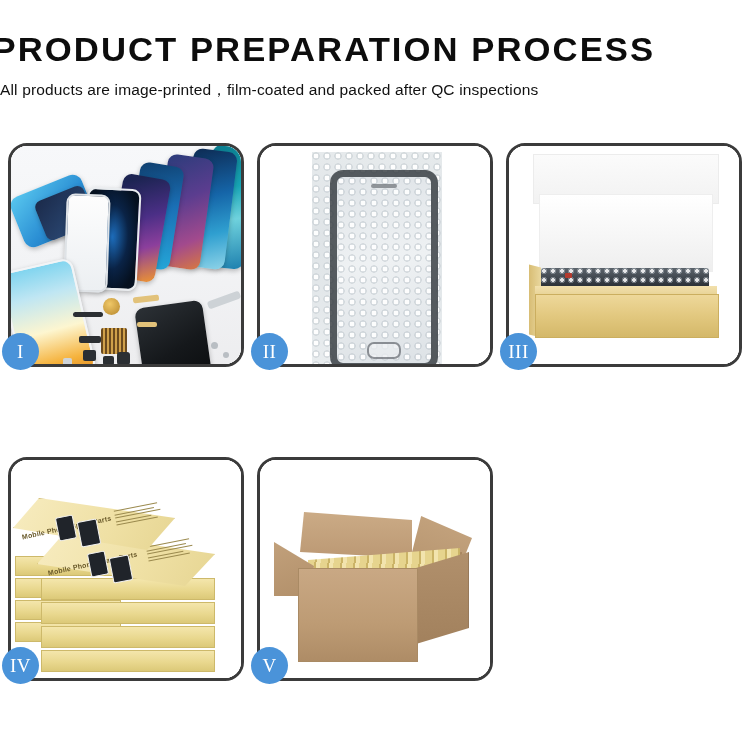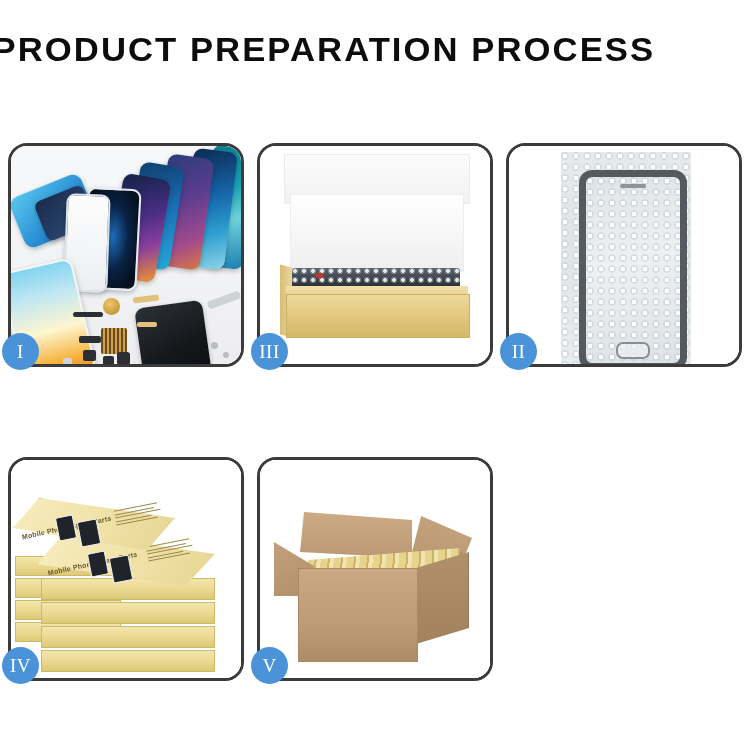--- a/index.html
+++ b/index.html
@@ -275,20 +275,21 @@
     position:absolute; left:14px; top:18px; width:200px; height:172px;
     background:linear-gradient(135deg,rgba(255,255,255,.42),rgba(255,255,255,0) 42%);
     pointer-events:none;
   }
 </style>
 </head>
 <body>
 
 <div class="header">
   <h1 class="page-title">PRODUCT PREPARATION PROCESS</h1>
+  <p class="page-subtitle">All products are image-printed，film-coated and packed after QC inspections</p>
 </div>
 
 <div class="grid">
 
   <div class="panel">
     <div class="panel-inner">
       <div class="scene-products">
         <div class="ph ph-blue-flat"></div>
         <div class="ph ph-blue-flat2"></div>
         <div class="ph ph-fan4"></div>
@@ -314,46 +315,46 @@
         <div class="chip" style="left:200px;top:196px;width:7px;height:7px;border-radius:50%;background:#b9bec3;"></div>
         <div class="chip" style="left:212px;top:206px;width:6px;height:6px;border-radius:50%;background:#b9bec3;"></div>
         <div class="chip" style="left:196px;top:150px;width:34px;height:8px;border-radius:3px;background:#cdd2d6;transform:rotate(-20deg);"></div>
       </div>
     </div>
     <div class="badge">I</div>
   </div>
 
   <div class="panel">
     <div class="panel-inner">
+      <div class="scene-bubble">
+        <div class="bubble-sheet">
+          <div class="glass-frame">
+            <div class="glass-ear"></div>
+            <div class="glass-home"></div>
+          </div>
+        </div>
+      </div>
+    </div>
+    <div class="badge">II</div>
+  </div>
+
+  <div class="panel">
+    <div class="panel-inner">
       <div class="scene-box3">
         <div class="b3-lidback"></div>
         <div class="b3-foam"></div>
         <div class="b3-screen">
           <div class="b3-dot" style="left:24px;top:5px;"></div>
         </div>
         <div class="b3-sideL"></div>
         <div class="b3-lip"></div>
         <div class="b3-front"></div>
       </div>
     </div>
     <div class="badge">III</div>
-  </div>
-
-  <div class="panel">
-    <div class="panel-inner">
-      <div class="scene-bubble">
-        <div class="bubble-sheet">
-          <div class="glass-frame">
-            <div class="glass-ear"></div>
-            <div class="glass-home"></div>
-          </div>
-        </div>
-      </div>
-    </div>
-    <div class="badge">II</div>
   </div>
 
   <div class="panel">
     <div class="panel-inner">
       <div class="scene-stack">
 
         <div class="sb" style="left:4px;top:96px;width:104px;height:18px;"></div>
         <div class="sb" style="left:4px;top:118px;width:104px;height:18px;"></div>
         <div class="sb" style="left:4px;top:140px;width:104px;height:18px;"></div>
         <div class="sb" style="left:4px;top:162px;width:104px;height:18px;"></div>

